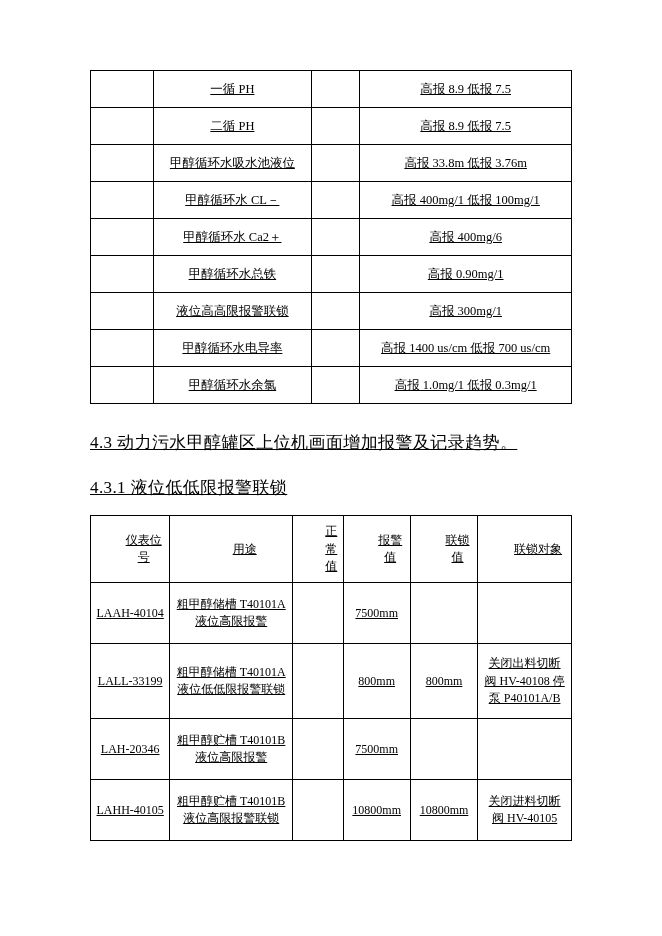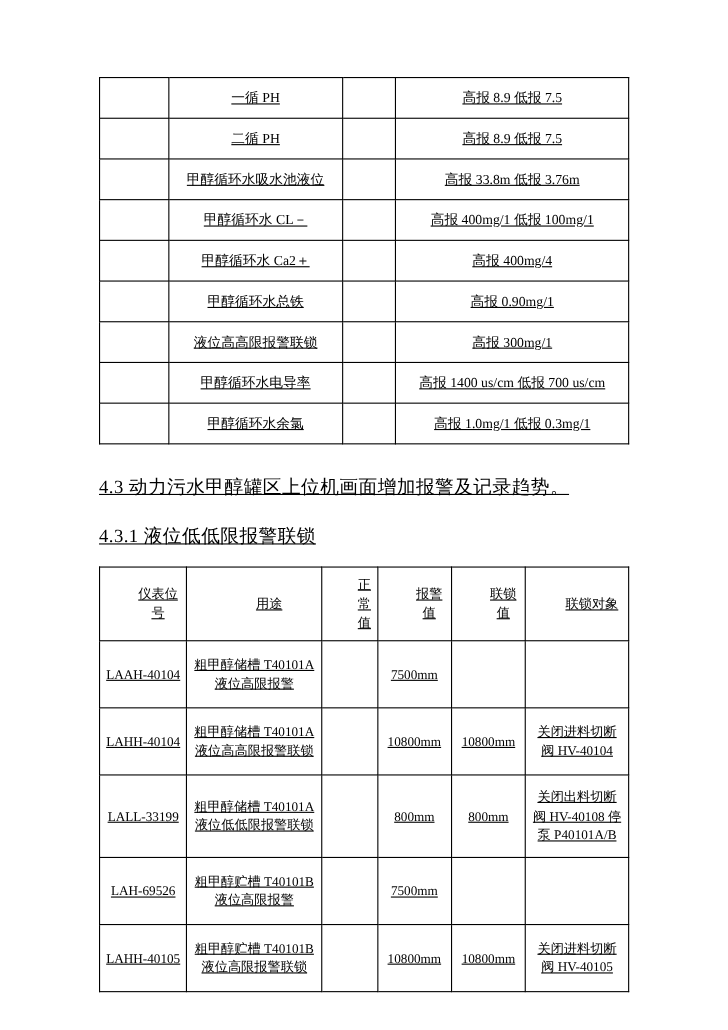--- a/index.html
+++ b/index.html
@@ -105,21 +105,21 @@
         <tr>
           <td></td>
           <td>甲醇循环水 CL－</td>
           <td></td>
           <td>高报 400mg/1 低报 100mg/1</td>
         </tr>
         <tr>
           <td></td>
           <td>甲醇循环水 Ca2＋</td>
           <td></td>
-          <td>高报 400mg/4</td>
+          <td>高报 400mg/6</td>
         </tr>
         <tr>
           <td></td>
           <td>甲醇循环水总铁</td>
           <td></td>
           <td>高报 0.90mg/1</td>
         </tr>
         <tr>
           <td></td>
           <td>液位高高限报警联锁</td>
@@ -163,38 +163,30 @@
           <td>联锁对象</td>
         </tr>
         <tr class="body">
           <td>LAAH-40104</td>
           <td>粗甲醇储槽 T40101A<br>液位高限报警</td>
           <td></td>
           <td>7500mm</td>
           <td></td>
           <td></td>
         </tr>
-        <tr class="body">
-          <td>LAHH-40104</td>
-          <td>粗甲醇储槽 T40101A<br>液位高高限报警联锁</td>
-          <td></td>
-          <td>10800mm</td>
-          <td>10800mm</td>
-          <td>关闭进料切断<br>阀 HV-40104</td>
-        </tr>
         <tr class="tall">
           <td>LALL-33199</td>
           <td>粗甲醇储槽 T40101A<br>液位低低限报警联锁</td>
           <td></td>
           <td>800mm</td>
           <td>800mm</td>
           <td>关闭出料切断<br>阀 HV-40108 停<br>泵 P40101A/B</td>
         </tr>
         <tr class="body">
-          <td>LAH-69526</td>
+          <td>LAH-20346</td>
           <td>粗甲醇贮槽 T40101B<br>液位高限报警</td>
           <td></td>
           <td>7500mm</td>
           <td></td>
           <td></td>
         </tr>
         <tr class="body">
           <td>LAHH-40105</td>
           <td>粗甲醇贮槽 T40101B<br>液位高限报警联锁</td>
           <td></td>

